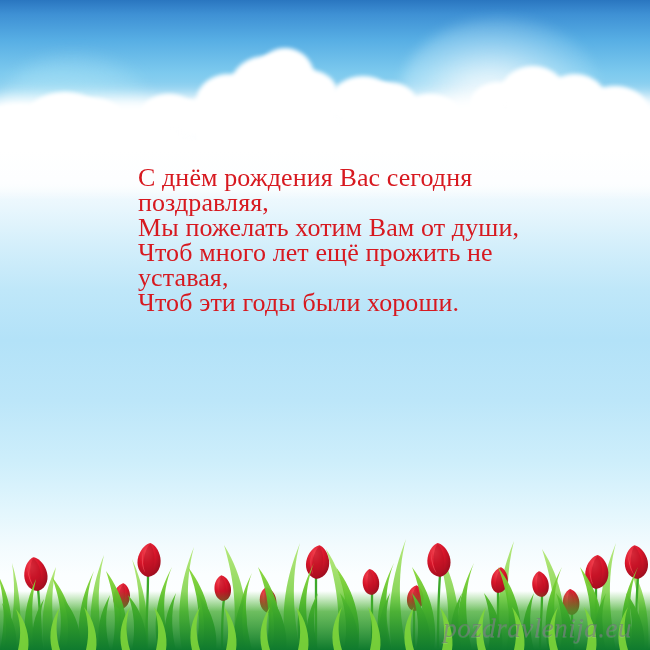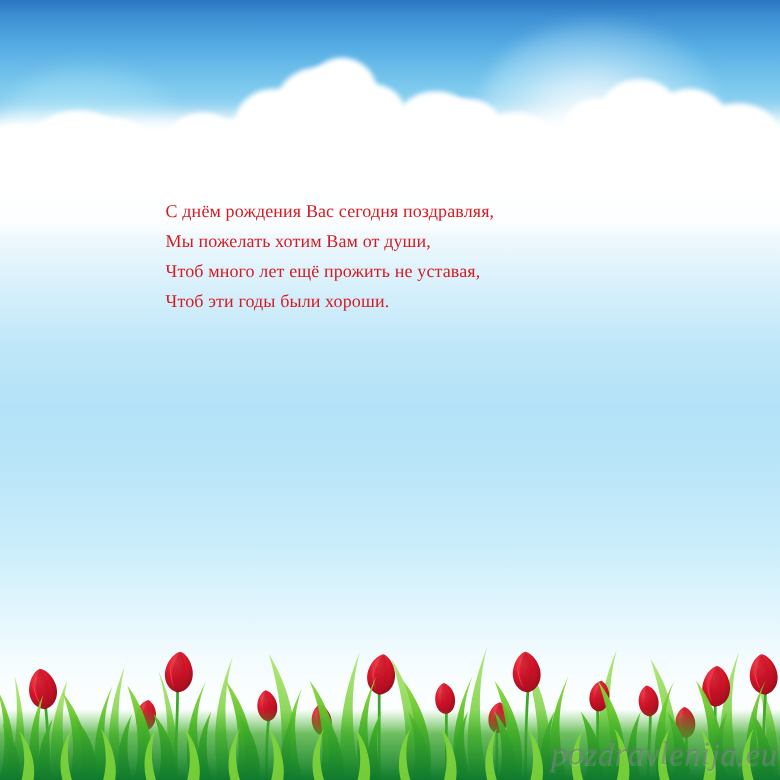--- a/index.html
+++ b/index.html
@@ -107,41 +107,41 @@
   }
 
   
   .greeting {
     position: absolute;
     left: 138px;
     top: 165px;
     width: 420px;
     color: #d71920;
     font-family: "Liberation Serif", serif;
-    font-size: 15px;
+    font-size: 26px;
     line-height: 25px;
     letter-spacing: 0.1px;
     white-space: pre-wrap;
   }
 
   
   .meadow {
     position: absolute;
     left: 0;
     bottom: 0;
     width: 650px;
     height: 135px;
     pointer-events: none;
   }
   .meadow svg { display: block; width: 650px; height: 135px; }
 
   
   .watermark {
     position: absolute;
-    right: 2px;
+    right: 18px;
     bottom: 6px;
     font-family: "Liberation Serif", serif;
     font-style: italic;
     font-size: 27px;
     color: rgba(118,118,128,0.62);
     letter-spacing: 0.5px;
     text-shadow: 0 1px 0 rgba(255,255,255,0.12);
     white-space: nowrap;
   }
 </style>

